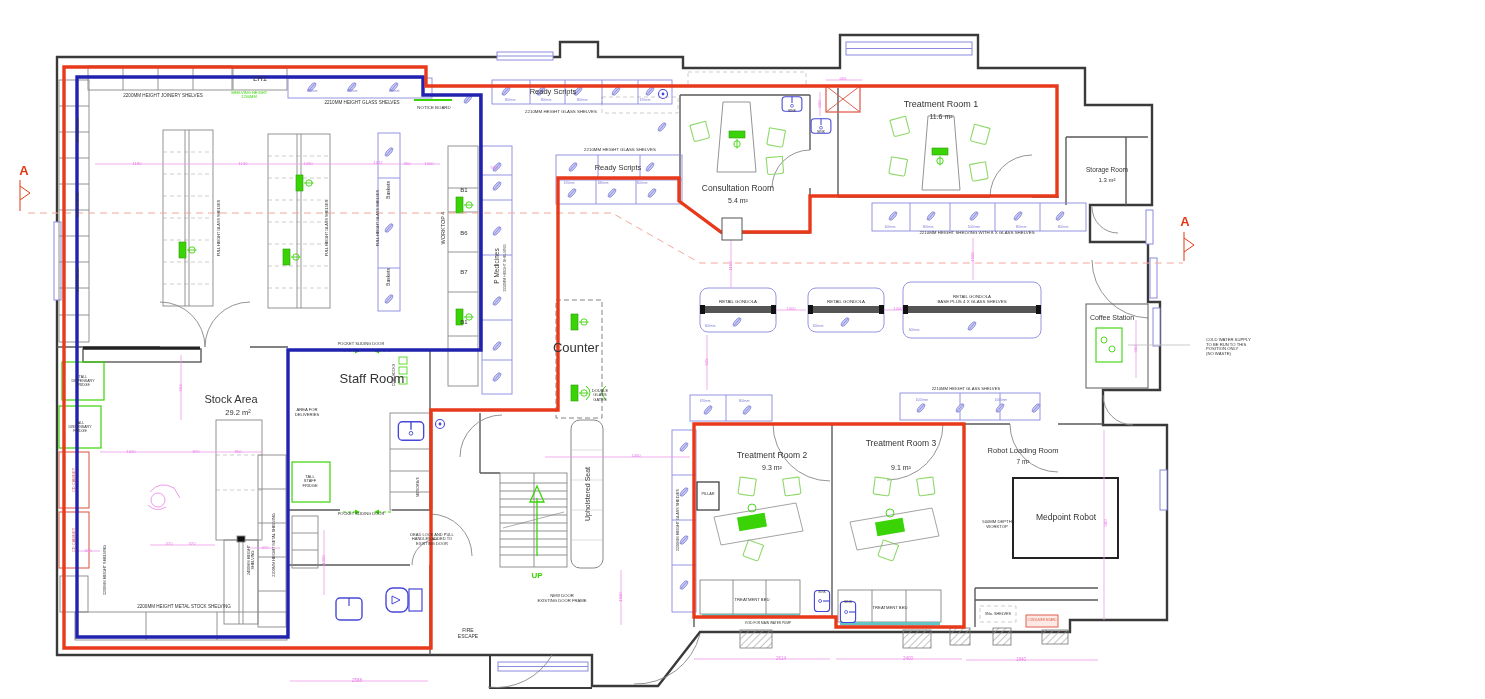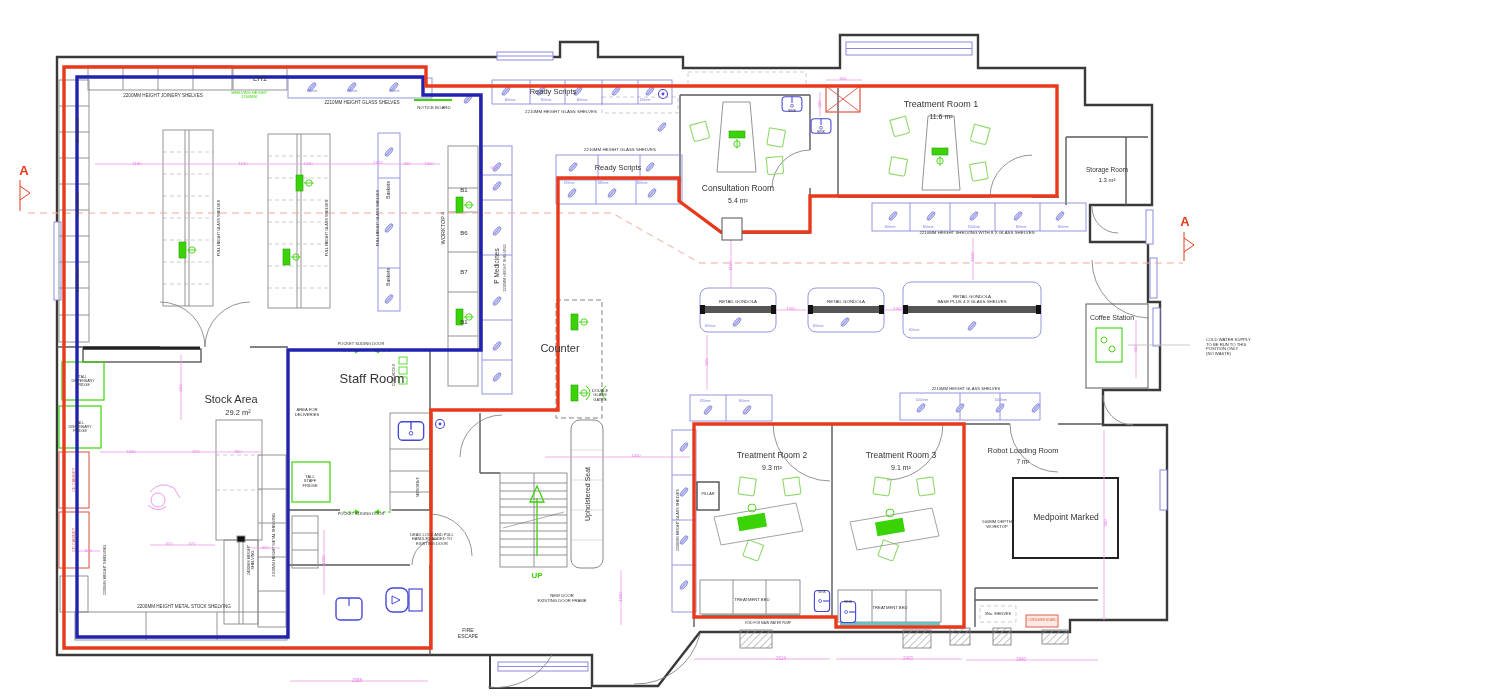--- a/index.html
+++ b/index.html
@@ -432,27 +432,27 @@
       <div class="ann" style="left: 238px; top: 413px; font-size: 7.5px; transform: translate(-50%, -50%);">29.2 m²</div>
       <div class="ann" style="left: 372px; top: 379px; font-size: 13px; transform: translate(-50%, -50%);">Staff Room</div>
       <div class="ann" style="left: 941px; top: 104px; font-size: 9px; transform: translate(-50%, -50%);">Treatment Room 1</div>
       <div class="ann" style="left: 941px; top: 117px; font-size: 7px; transform: translate(-50%, -50%);">11.6 m²</div>
       <div class="ann" style="left: 738px; top: 189px; font-size: 8.5px; transform: translate(-50%, -50%);">Consultation Room</div>
       <div class="ann" style="left: 738px; top: 201px; font-size: 7px; transform: translate(-50%, -50%);">5.4 m²</div>
       <div class="ann" style="left: 1107px; top: 170px; font-size: 6.5px; transform: translate(-50%, -50%);">Storage Room</div>
       <div class="ann" style="left: 1107px; top: 180px; font-size: 6px; transform: translate(-50%, -50%);">1.3 m²</div>
       <div class="ann" style="left: 772px; top: 456px; font-size: 8.5px; transform: translate(-50%, -50%);">Treatment Room 2</div>
       <div class="ann" style="left: 772px; top: 468px; font-size: 7px; transform: translate(-50%, -50%);">9.3 m²</div>
-      <div class="ann" style="left: 901px; top: 456px; font-size: 8.5px; transform: translate(-50%, -50%);">Treatment Room 3</div>
+      <div class="ann" style="left: 901px; top: 444px; font-size: 8.5px; transform: translate(-50%, -50%);">Treatment Room 3</div>
       <div class="ann" style="left: 901px; top: 468px; font-size: 7px; transform: translate(-50%, -50%);">9.1 m²</div>
       <div class="ann" style="left: 1023px; top: 451px; font-size: 7.5px; transform: translate(-50%, -50%);">Robot Loading Room</div>
       <div class="ann" style="left: 1023px; top: 462px; font-size: 6.5px; transform: translate(-50%, -50%);">7 m²</div>
-      <div class="ann" style="left: 1066px; top: 518px; font-size: 8.5px; transform: translate(-50%, -50%);">Medpoint Marked</div>
+      <div class="ann" style="left: 1066px; top: 518px; font-size: 8.5px; transform: translate(-50%, -50%);">Medpoint Robot</div>
       <div class="ann" style="left: 1112px; top: 318px; font-size: 7px; transform: translate(-50%, -50%);">Coffee Station</div>
-      <div class="ann" style="left: 560px; top: 348px; font-size: 11px; transform: translate(-50%, -50%);">Counter</div>
+      <div class="ann" style="left: 576px; top: 348px; font-size: 13px; transform: translate(-50%, -50%);">Counter</div>
       <div class="ann" style="left: 588px; top: 494px; font-size: 7px; transform: translate(-50%, -50%) rotate(-90deg);">Upholstered Seat</div>
       <div class="ann" style="left: 260px; top: 79px; font-size: 7.5px; transform: translate(-50%, -50%);">LH1</div>
       <div class="ann" style="left: 553px; top: 92px; font-size: 7.5px; transform: translate(-50%, -50%);">Ready Scripts</div>
       <div class="ann" style="left: 618px; top: 168px; font-size: 7.5px; transform: translate(-50%, -50%);">Ready Scripts</div>
       <div class="ann" style="left: 537px; top: 576px; font-size: 8px; color: rgb(58, 212, 6); font-weight: 700; transform: translate(-50%, -50%);">UP</div>
       <div class="ann" style="left: 468px; top: 634px; font-size: 5px; transform: translate(-50%, -50%);">FIRE
 ESCAPE</div>
       <div class="ann" style="left: 24px; top: 171px; font-size: 13px; color: rgb(226, 58, 22); font-weight: 700; transform: translate(-50%, -50%);">A</div>
       <div class="ann" style="left: 1185px; top: 222px; font-size: 13px; color: rgb(226, 58, 22); font-weight: 700; transform: translate(-50%, -50%);">A</div>
       <div class="ann" style="left: 163px; top: 96px; font-size: 4.6px; transform: translate(-50%, -50%);">2200MM HEIGHT JOINERY SHELVES</div>

